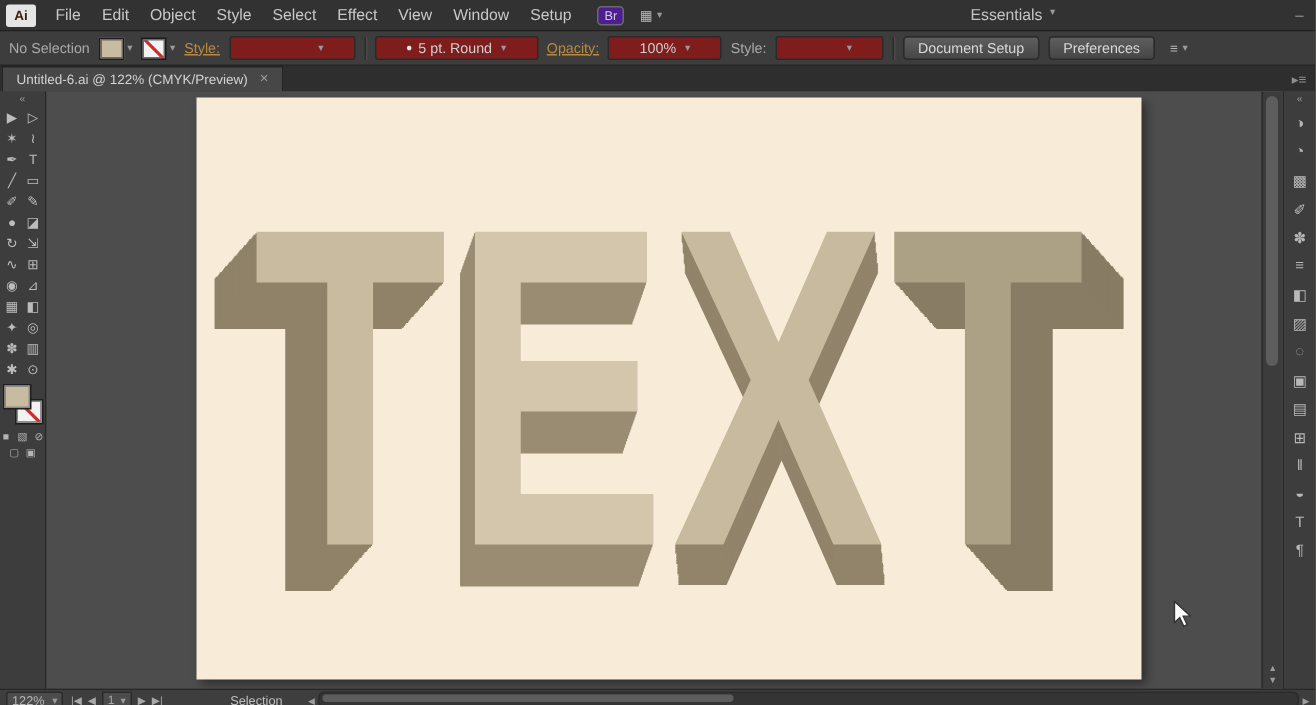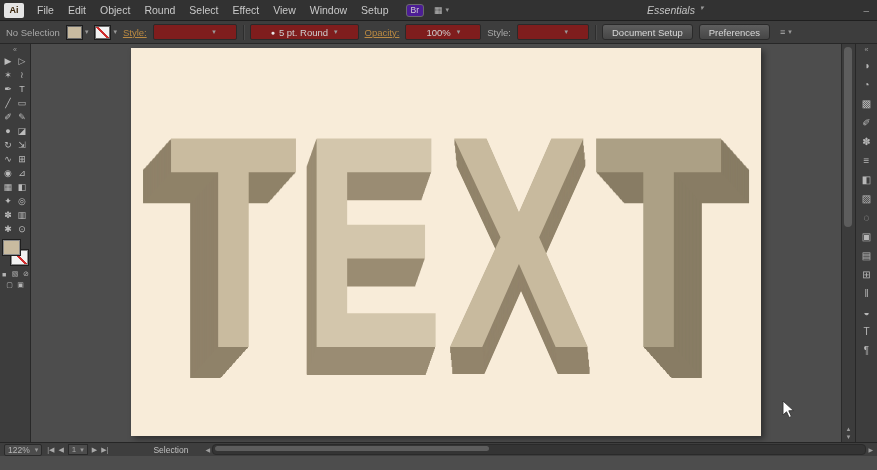--- a/index.html
+++ b/index.html
@@ -9,21 +9,21 @@
   
   .menubar{height:20px;background:#323232;border-bottom:1px solid #1f1f1f;
            display:flex;align-items:center;font-size:10.5px;color:#c9c9c9;padding:0 4px;}
   .logo{width:20px;height:15px;background:#e5e5e5;color:#3a2408;font-weight:bold;font-size:9px;
         display:grid;place-items:center;border-radius:2px;margin-right:6px;}
   .menu-item{padding:0 7px;line-height:20px;cursor:default;}
   .br-badge{margin-left:10px;border:1px solid #6a6a6a;border-radius:3px;padding:0 4px;
             font-size:8.5px;background:#4c1d95;color:#cfcfcf;line-height:11px;}
   .ws-switch{margin-left:10px;display:flex;align-items:center;gap:3px;color:#b9b9b9;font-size:9px;}
   .spacer{flex:1;}
-  .workspace{display:flex;align-items:flex-start;gap:5px;margin-right:160px;color:#c4c4c4;font-style:italic;}
+  .workspace{display:flex;align-items:flex-start;gap:5px;margin-right:160px;color:#c4c4c4;}
   .tiny-arrow{font-size:7px;color:#9a9a9a;}
   .win-min{margin-right:4px;color:#9a9a9a;font-size:10px;}
 
   
   .controlbar{height:22px;background:#3d3d3d;border-bottom:1px solid #272727;
               display:flex;align-items:center;font-size:9.5px;color:#adadad;gap:6px;padding:0 6px;}
   .cb-label{color:#a9a9a9;}
   .link-label{color:#bb8a42;text-decoration:underline;}
   .swatch-wrap{display:flex;align-items:center;gap:2px;}
   .swatch{width:15px;height:13px;border:1px solid #1c1c1c;box-shadow:inset 0 0 0 1px #6b6b6b;}
@@ -104,21 +104,21 @@
 </head>
 <body>
 
 <div class="app">
 
   <div class="menubar">
     <div class="logo">Ai</div>
     <span class="menu-item">File</span>
     <span class="menu-item">Edit</span>
     <span class="menu-item">Object</span>
-    <span class="menu-item">Round</span>
+    <span class="menu-item">Style</span>
     <span class="menu-item">Select</span>
     <span class="menu-item">Effect</span>
     <span class="menu-item">View</span>
     <span class="menu-item">Window</span>
     <span class="menu-item">Setup</span>
     <span class="br-badge">Br</span>
     <span class="ws-switch">
       <span>▦</span>
       <span class="tiny-arrow">▾</span>
     </span>
@@ -163,20 +163,27 @@
     </span>
     <span class="sep"></span>
     <button class="btn">Document Setup</button>
     <button class="btn">Preferences</button>
     <span class="align-group">
       <span>≡</span>
       <span class="tiny-arrow">▾</span>
     </span>
   </div>
 
+  <div class="tabbar">
+    <div class="tab">
+      <span>Untitled-6.ai @ 122% (CMYK/Preview)</span>
+      <span class="close">×</span>
+    </div>
+    <span class="tabbar-right">▸≡</span>
+  </div>
 
   <div class="main">
 
     <div class="toolbar">
       <span class="collapse">«</span>
       <div class="tool-grid">
         <span class="tool">▶</span>
         <span class="tool">▷</span>
         <span class="tool">✶</span>
         <span class="tool">≀</span>

